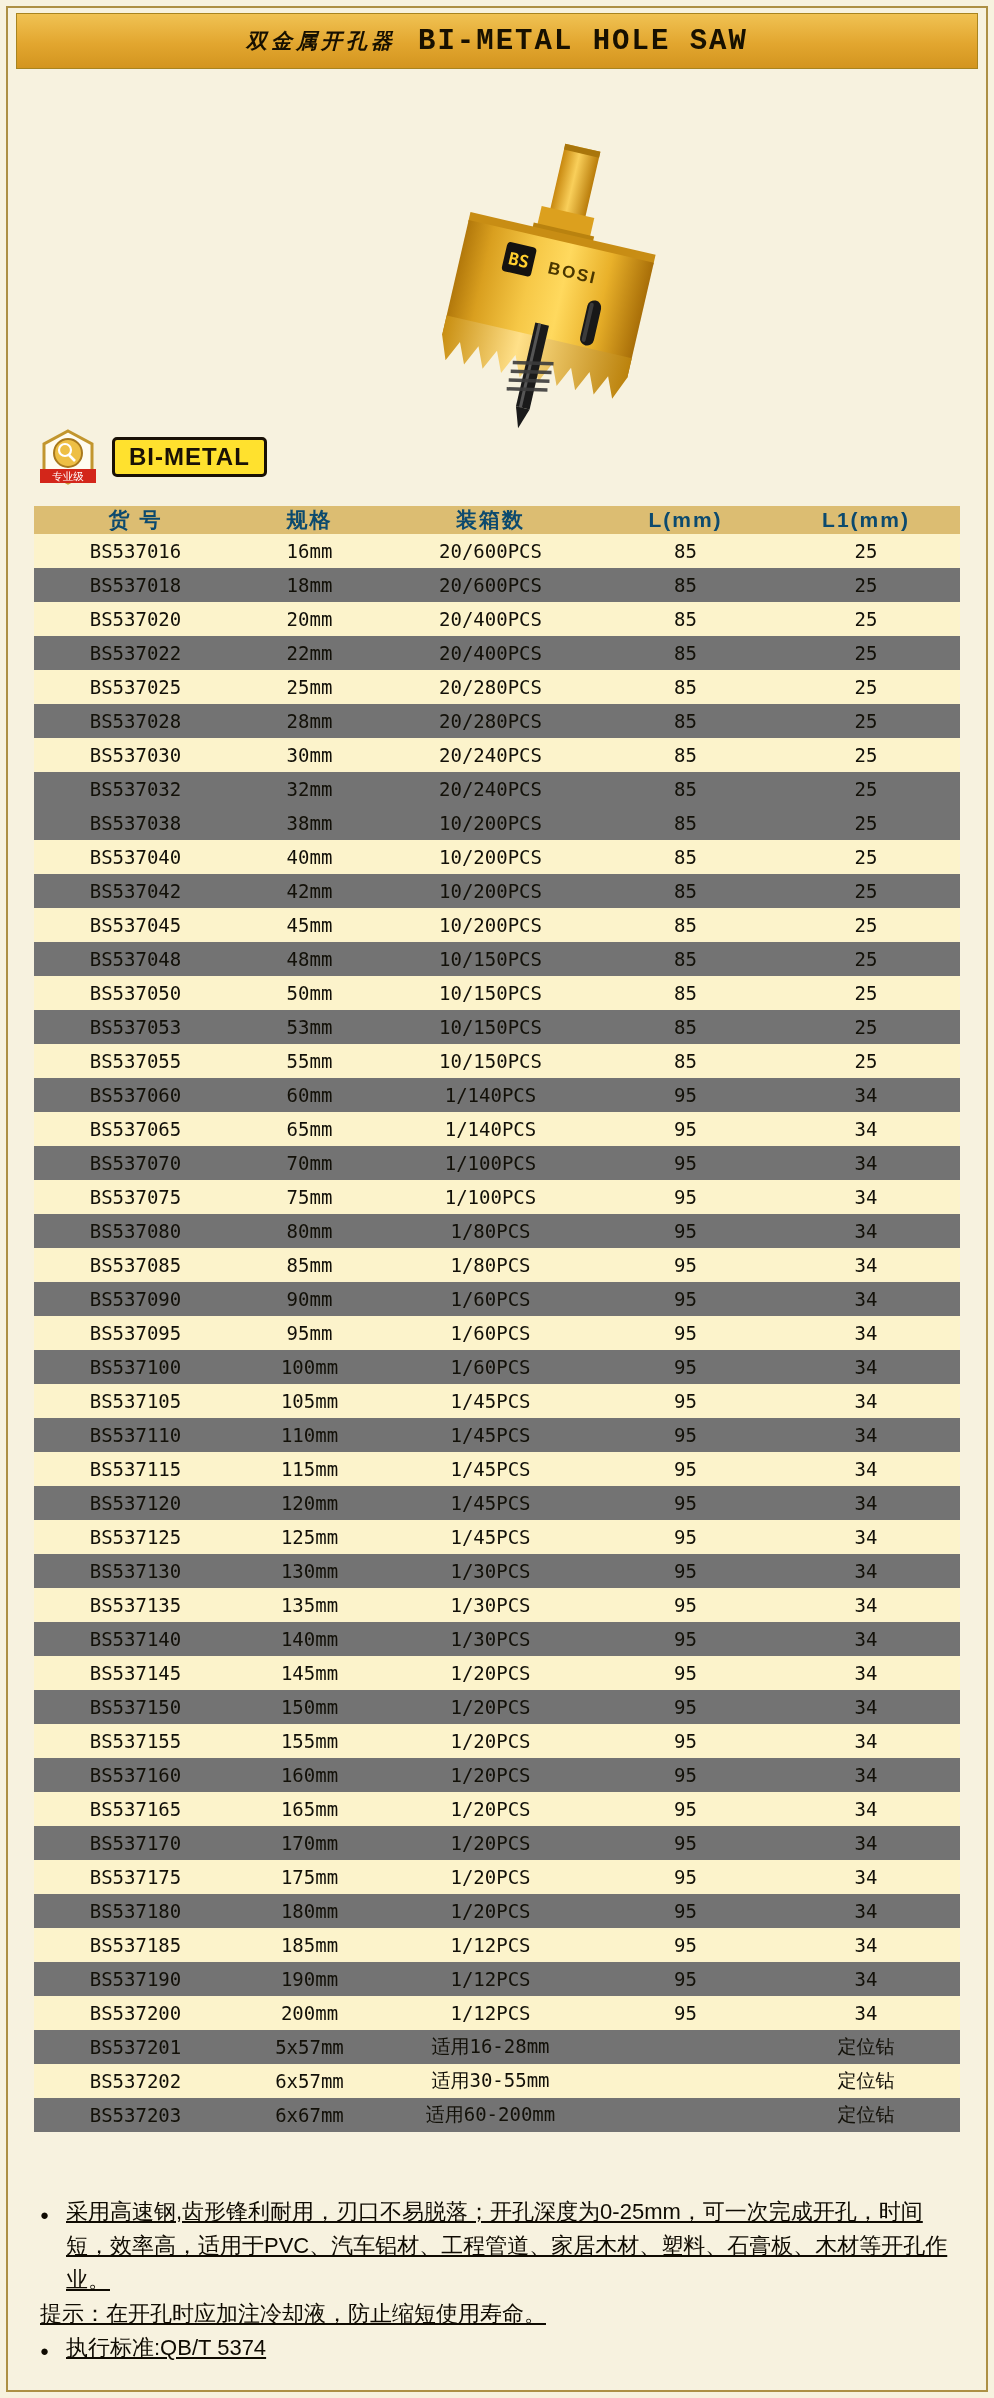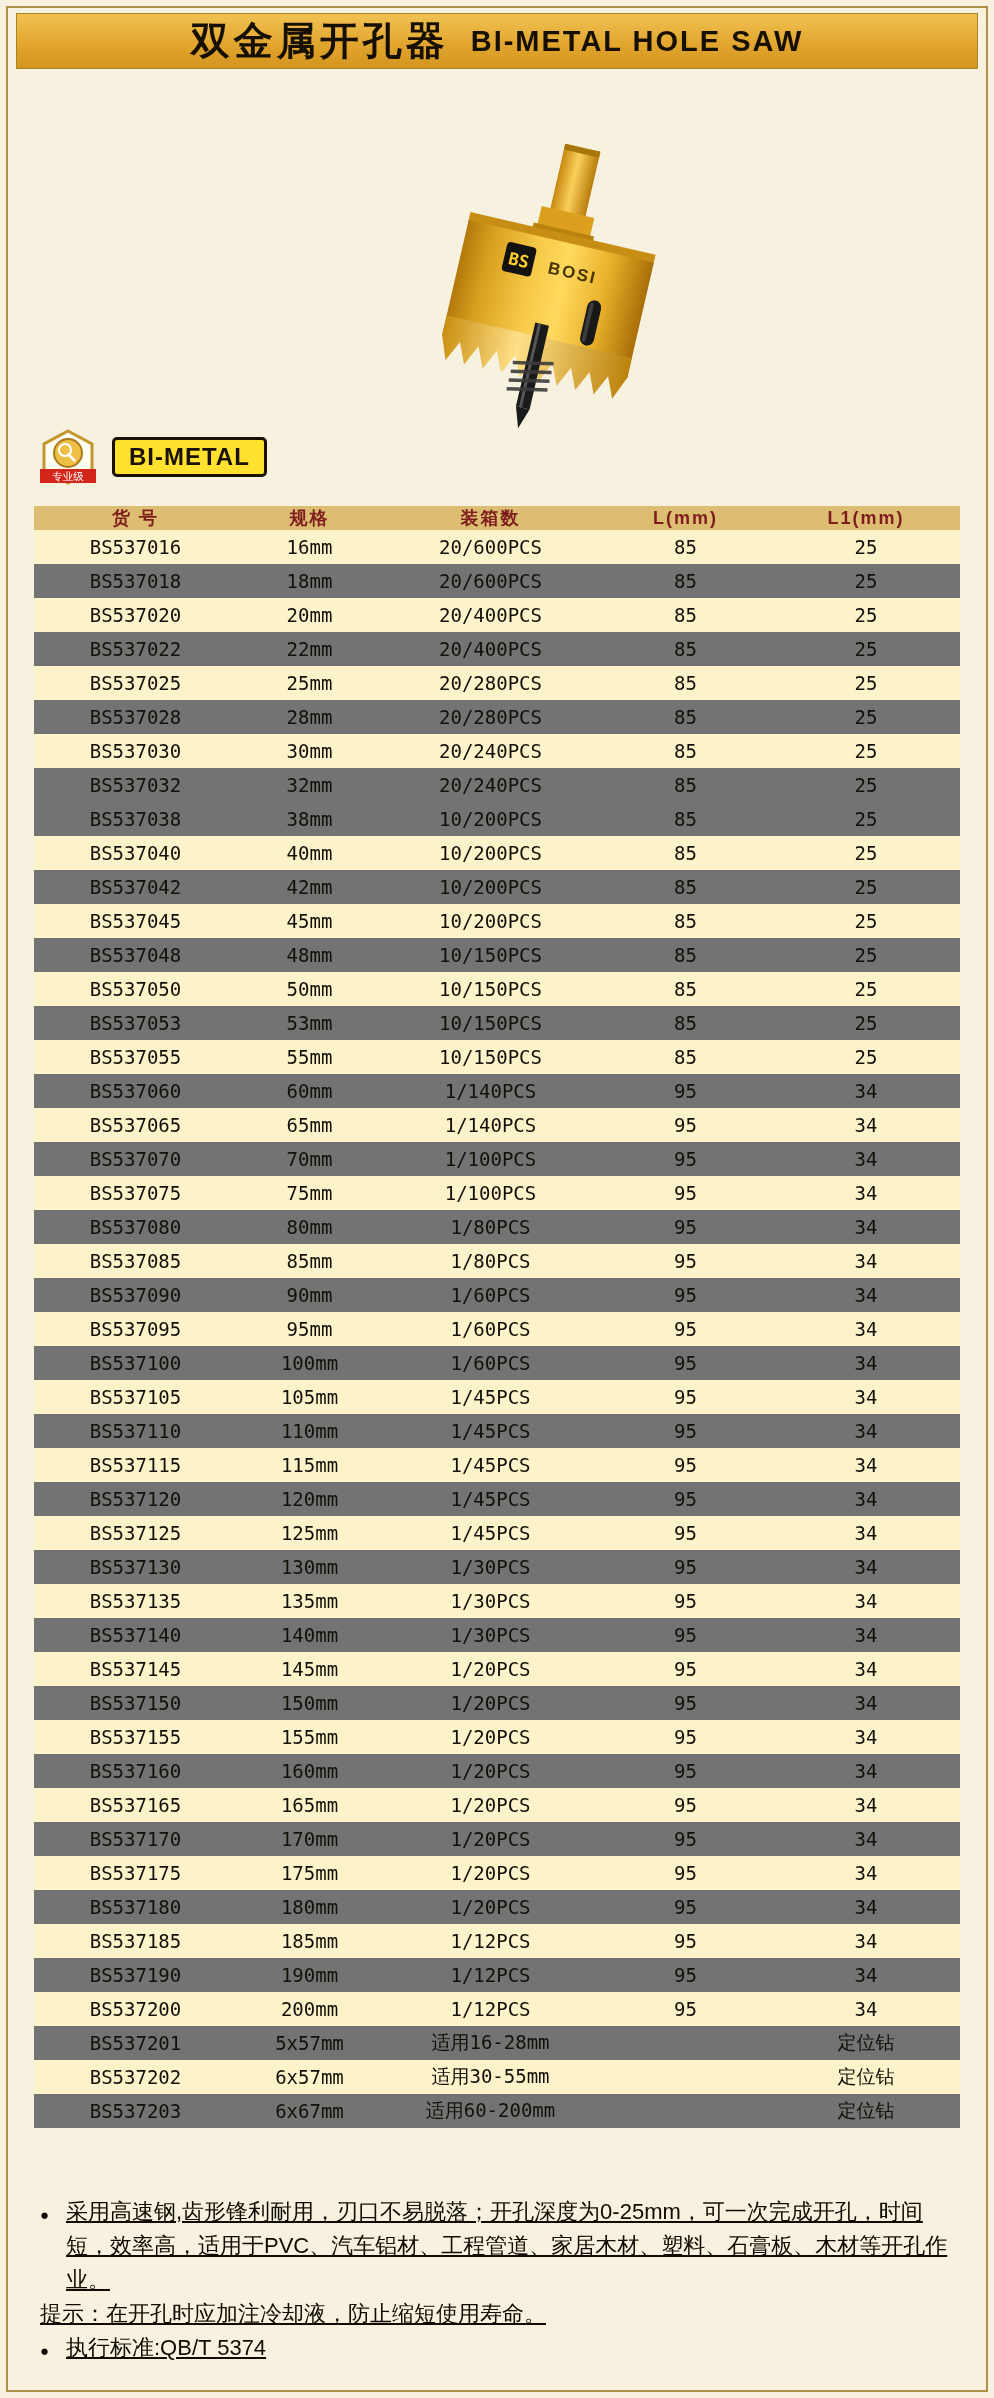--- a/index.html
+++ b/index.html
@@ -16,46 +16,46 @@
     border:2px solid #ad9045;
     pointer-events:none;
   }
   
   .title-bar {
     position:absolute; left:16px; right:16px; top:13px; height:56px;
     background:linear-gradient(180deg,#f0c253 0%, #e2a62f 55%, #d3951f 100%);
     border:1px solid #a8841f;
     display:flex; align-items:center; justify-content:center; gap:22px;
   }
-  .title-cn { font-size:39px; font-weight:bold; color:#171000; letter-spacing:4px; }
+  .title-cn { font-size:21px; font-weight:bold; color:#171000; letter-spacing:4px;font-style:italic; }
   .title-en {
     font-size:29px; font-weight:bold; color:#171000;
-    font-family:Liberation Sans, sans-serif; letter-spacing:2px;
+    font-family:Liberation Mono, monospace; letter-spacing:2px;
   }
   
   .product-figure { position:absolute; left:380px; top:140px; width:360px; height:312px; }
   
   .badge-row {
     position:absolute; left:36px; top:428px; height:58px;
     display:flex; align-items:center; gap:12px;
   }
   .bimetal-pill {
     background:#ffe12e; border:3px solid #191106; border-radius:5px;
     padding:2px 14px; font-size:24px; font-weight:bold; color:#191106;
     letter-spacing:1px; line-height:1.25;
   }
   
   table.spec {
     position:absolute; left:34px; top:506px; width:926px;
     border-collapse:collapse; table-layout:fixed;
     font-family:"DejaVu Sans Mono", monospace;
   }
   table.spec th {
-    height:18px; background:#dcbd72; font-size:18px; font-weight:bold;
-    color:#7f1d1d; font-family:"Liberation Sans", sans-serif;
+    height:18px; background:#dcbd72; font-size:21px; font-weight:bold;
+    color:#0c4a6e; font-family:"Liberation Sans", sans-serif;
     text-align:center; letter-spacing:2px;
   }
   table.spec td {
     height:34px; text-align:center; font-size:19px; color:#121008;
     white-space:nowrap; overflow:hidden;
   }
   tr.stripe { background:#fcf3cb; }
   tr.plain  { background:#737373; }
   
   .notes {

